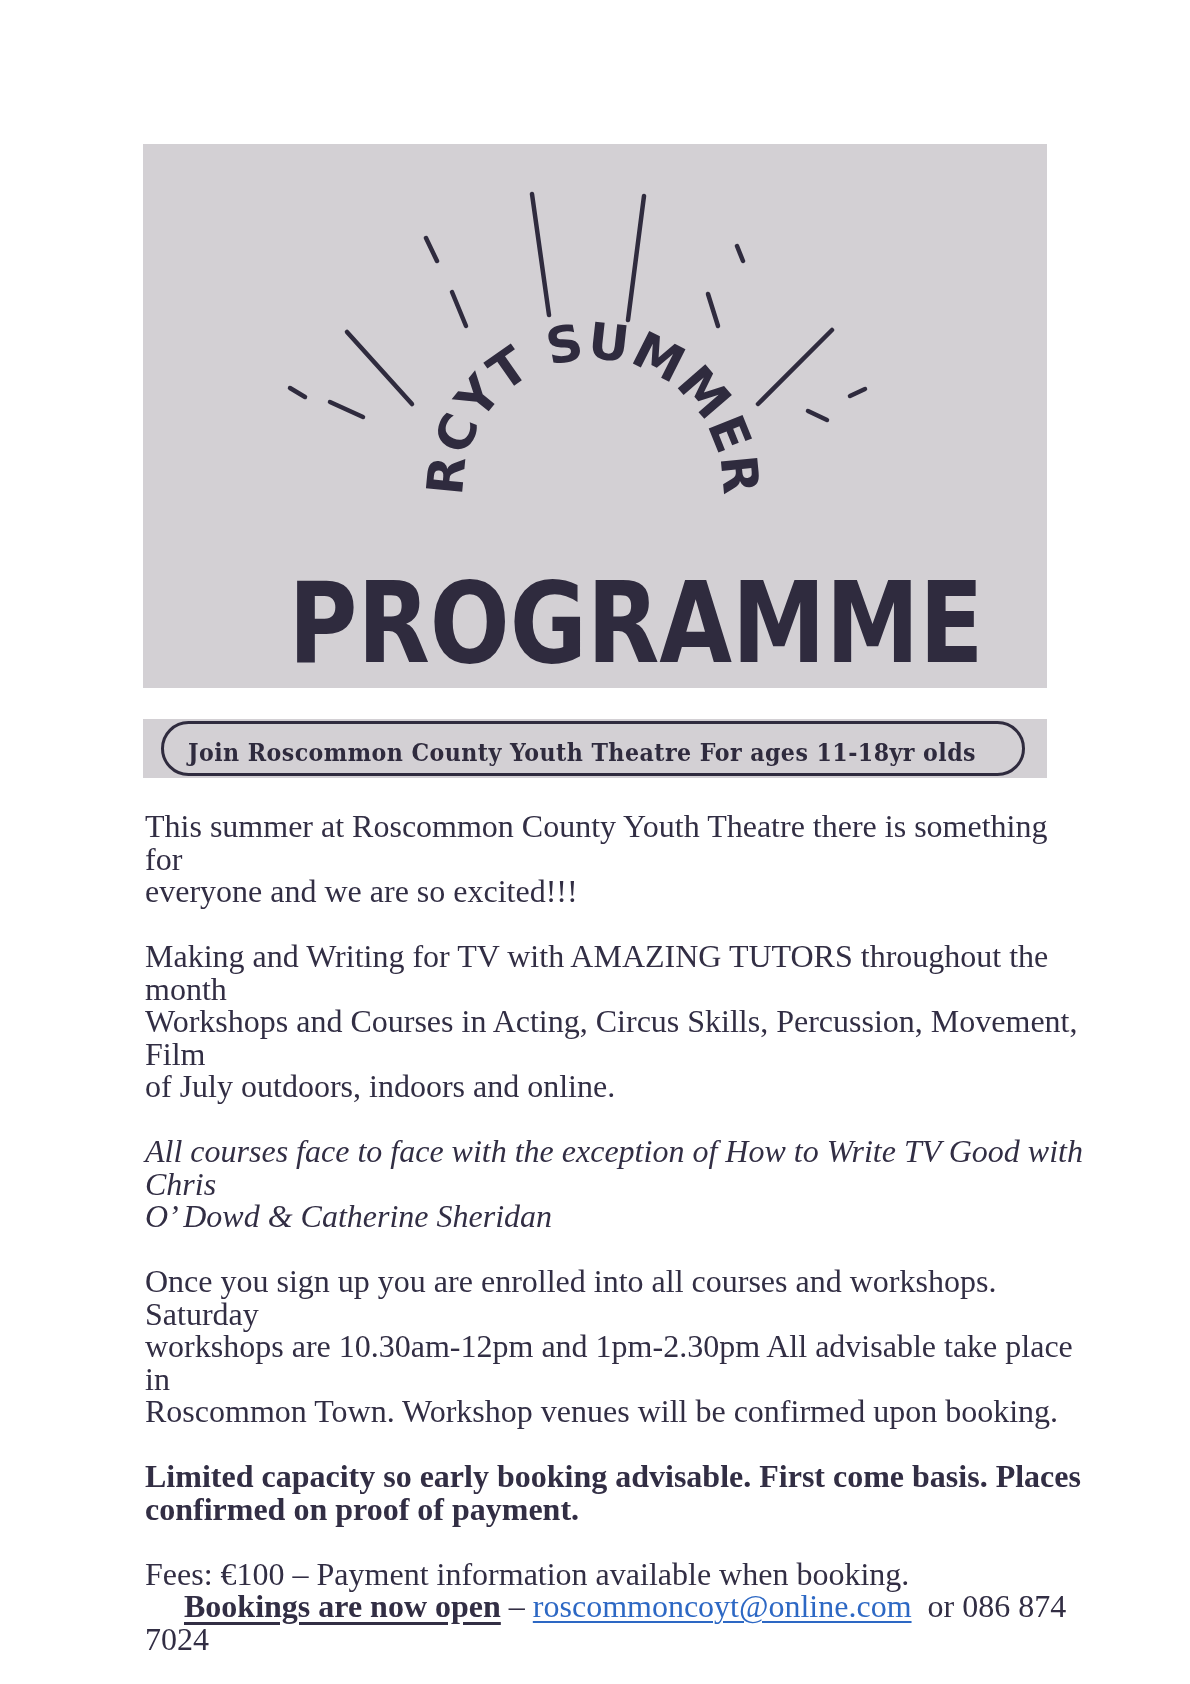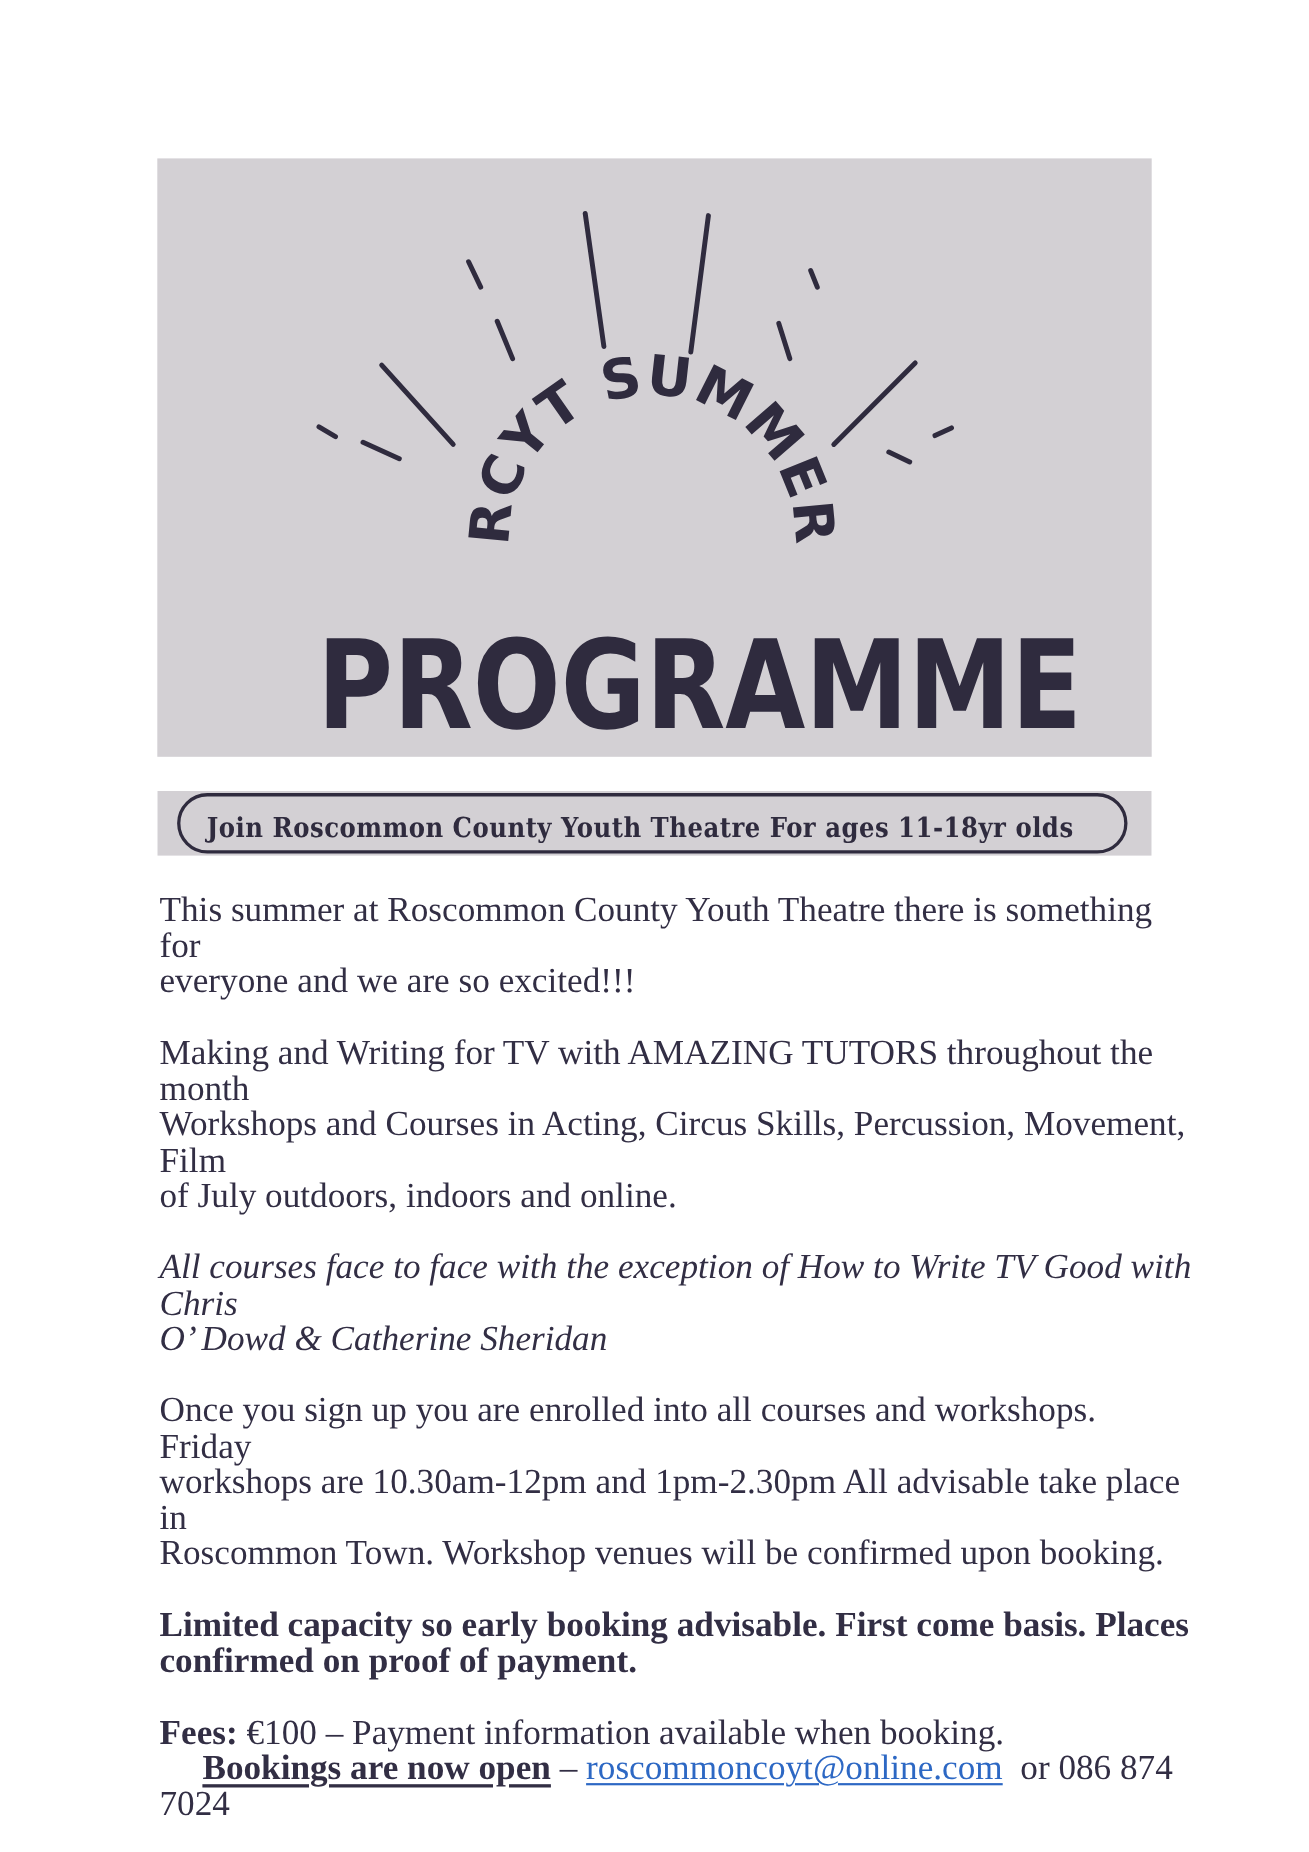--- a/index.html
+++ b/index.html
@@ -61,21 +61,21 @@
     position:absolute;left:145px;top:810px;
     width:940px;
     font-size:32px;
     line-height:32.5px;
     color:var(--body);
   }
   .para{margin:0 0 32.5px 0;}
   .line{display:block;white-space:pre-wrap;}
   .para.italic .line{font-style:italic;}
   .para.bold .line{font-weight:bold;}
-  .b{font-weight:bold;}
+  .b{font-weight:normal;}
   .bu{
     font-weight:bold;
     text-decoration:underline;
     text-decoration-thickness:3px;
     text-underline-offset:5px;
     margin-left:39px;
   }
   a.email{
     color:var(--link);
     text-decoration:underline;
@@ -138,21 +138,21 @@
     <span class="line">Workshops and Courses in Acting, Circus Skills, Percussion, Movement, Film</span>
     <span class="line">of July outdoors, indoors and online.</span>
   </p>
 
   <p class="para italic">
     <span class="line">All courses face to face with the exception of How to Write TV Good with Chris</span>
     <span class="line">O’ Dowd &amp; Catherine Sheridan</span>
   </p>
 
   <p class="para">
-    <span class="line">Once you sign up you are enrolled into all courses and workshops. Friday</span>
+    <span class="line">Once you sign up you are enrolled into all courses and workshops. Saturday</span>
     <span class="line">workshops are 10.30am-12pm and 1pm-2.30pm All advisable take place in</span>
     <span class="line">Roscommon Town. Workshop venues will be confirmed upon booking.</span>
   </p>
 
   <p class="para bold">
     <span class="line">Limited capacity so early booking advisable. First come basis. Places</span>
     <span class="line">confirmed on proof of payment.</span>
   </p>
 
   <p class="para">

